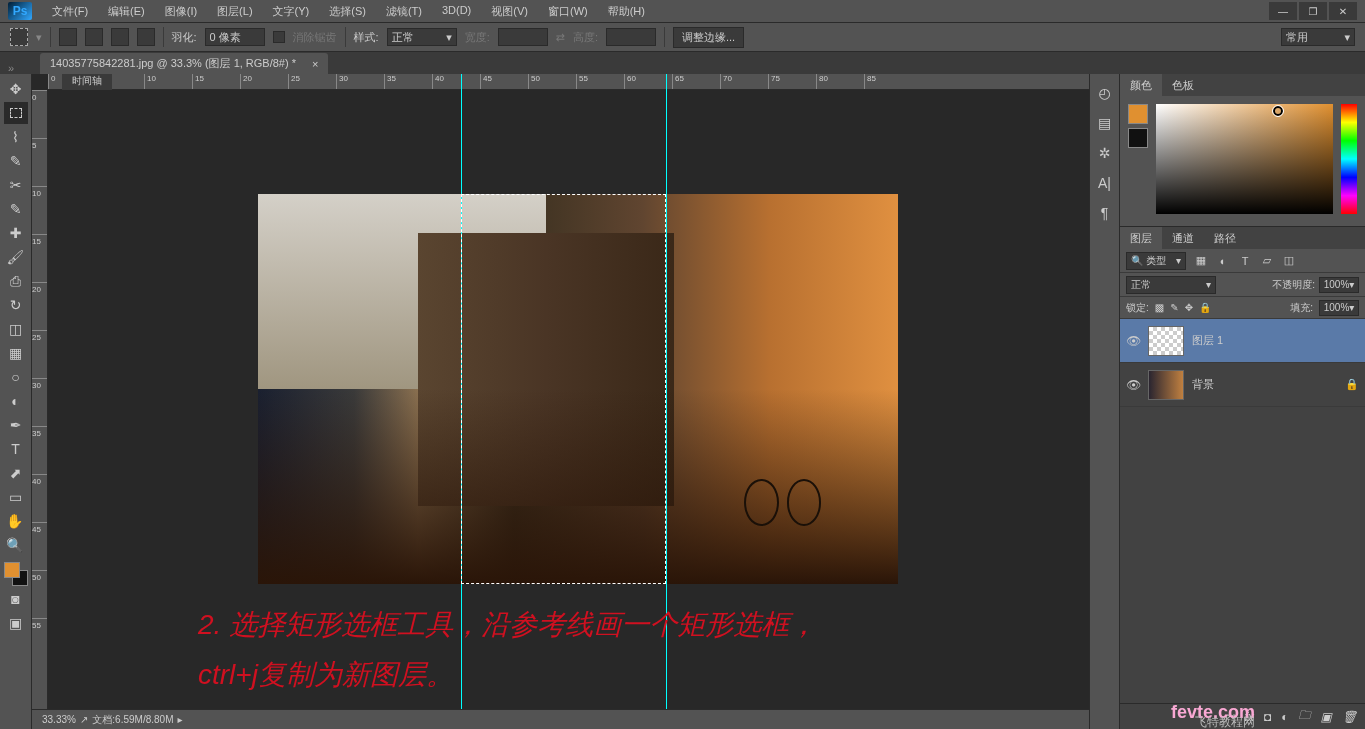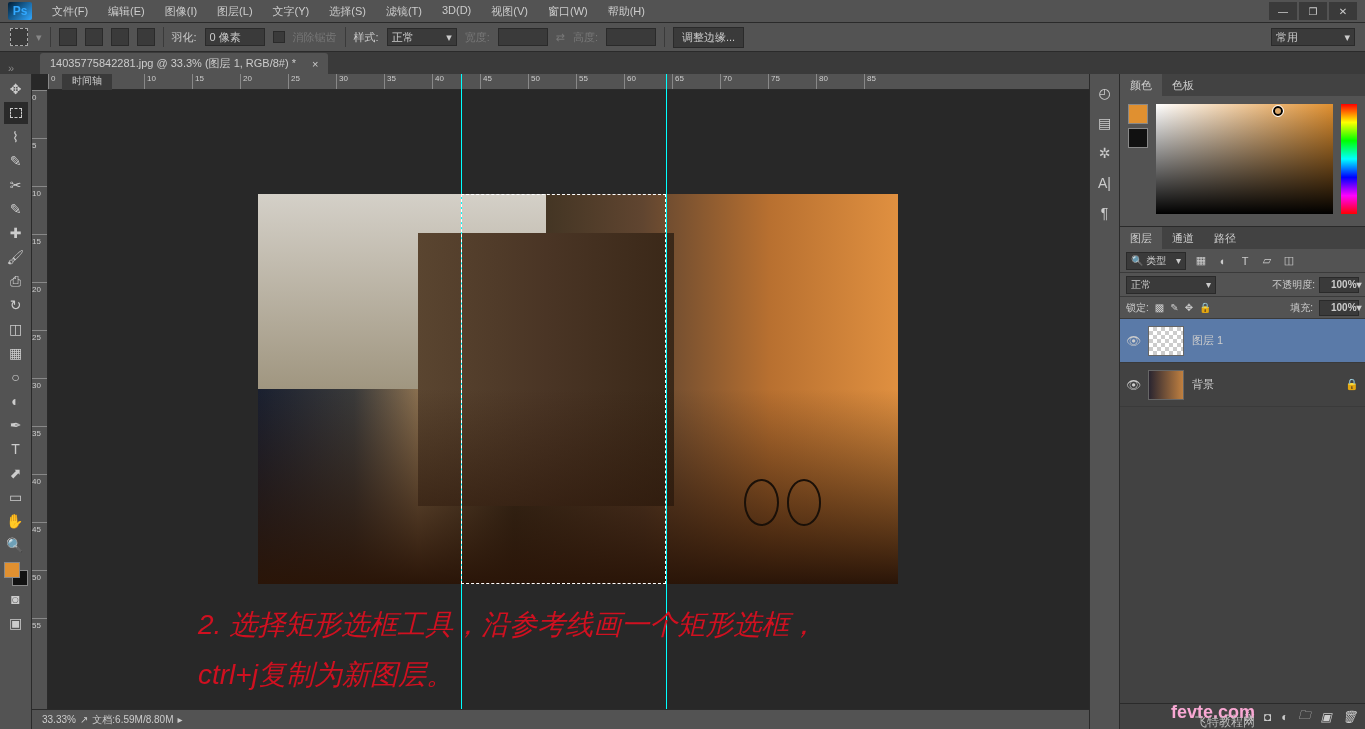--- a/index.html
+++ b/index.html
@@ -77,21 +77,21 @@
 .color-ring { position:absolute; width:10px; height:10px; border:2px solid #000; border-radius:50%; outline:1px solid #fff;}
 .hue-strip { width:16px; height:110px; background:linear-gradient(to bottom, red,yellow,lime,cyan,blue,magenta,red);}
 .layers-panel { flex:1; display:flex; flex-direction:column; border-top:1px solid #2a2a2a;}
 .layer-filter-row { height:24px; padding:0 6px; display:flex; align-items:center; gap:4px; border-bottom:1px solid #3a3a3a;}
 .layer-filter-sel { flex:0 0 60px; height:18px; background:#3a3a3a; border:1px solid #2a2a2a; font-size:10px; display:flex; align-items:center; padding:0 4px; justify-content:space-between;}
 .filter-icons { display:flex; gap:8px; margin-left:4px;}
 .filter-icon { width:14px; height:14px; display:flex; align-items:center; justify-content:center; font-size:11px;}
 .blend-row { height:24px; padding:0 6px; display:flex; align-items:center; gap:4px; border-bottom:1px solid #3a3a3a;}
 .blend-sel { width:90px; height:18px; background:#3a3a3a; border:1px solid #2a2a2a; font-size:10px; display:flex; align-items:center; padding:0 4px; justify-content:space-between;}
 .opacity-label { font-size:10px; margin-left:auto;}
-.opacity-val { width:40px; height:16px; background:#3a3a3a; border:1px solid #2a2a2a; font-size:10px; display:flex; align-items:center; justify-content:flex-start; padding:0 11px;font-weight:bold;}
+.opacity-val { width:40px; height:16px; background:#3a3a3a; border:1px solid #2a2a2a; font-size:10px; display:flex; align-items:center; justify-content:center; padding:0 4px;}
 .lock-row { height:22px; padding:0 6px; display:flex; align-items:center; gap:6px; font-size:10px; border-bottom:1px solid #3a3a3a;}
 .lock-icons { display:flex; gap:6px;}
 .layer-list { flex:1; background:#424242; }
 .layer-item { height:44px; display:flex; align-items:center; padding:0 6px; gap:8px; border-bottom:1px solid #3a3a3a;}
 .layer-item.selected { background:#5a7aa8;}
 .layer-eye { font-size:12px; width:14px;}
 .layer-thumb { width:36px; height:30px; background:#888; border:1px solid #666; background-image:repeating-conic-gradient(#ccc 0 25%, #fff 0 50%); background-size:8px 8px;}
 .layer-thumb.img2 { background:linear-gradient(90deg,#2a2530,#c08040);}
 .layer-name { font-size:11px;}
 .layer-lock { margin-left:auto; font-size:11px;}
@@ -144,21 +144,21 @@
       <span>正常</span>
       <span>▾</span>
     </div>
   <span style="color:#777;">宽度:</span>
   <input class="opt-input" disabled="" style="width: 50px;">
   <span style="color:#777;">⇄</span>
   <span style="color:#777;">高度:</span>
   <input class="opt-input" disabled="" style="width: 50px;">
   <div class="opt-divider"></div>
   <div class="opt-btn">调整边缘...</div>
-  <div class="right-opt opt-select" style="width:84px;">
+  <div class="right-opt opt-select" style="width:74px;">
       <span>常用</span>
       <span>▾</span>
     </div>
 </div>
 
 <div class="doc-tabs">
   <span style="position:absolute;left:8px;color:#888;">»</span>
   <div class="doc-tab">
     <span>14035775842281.jpg @ 33.3% (图层 1, RGB/8#) *</span>
     <span class="doc-close">×</span>

